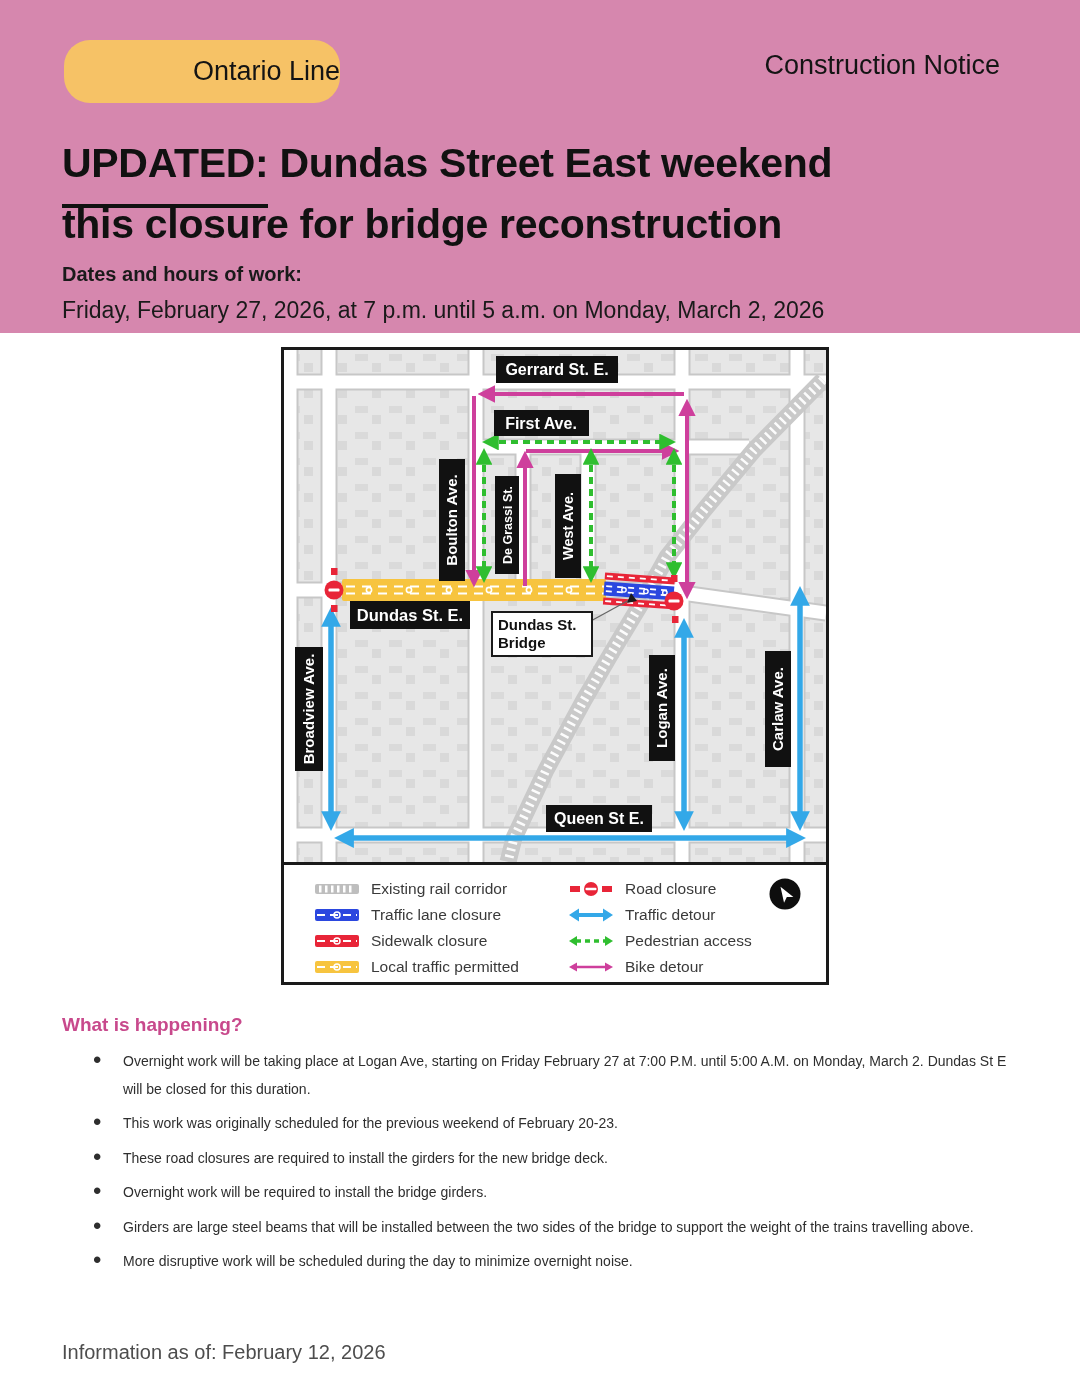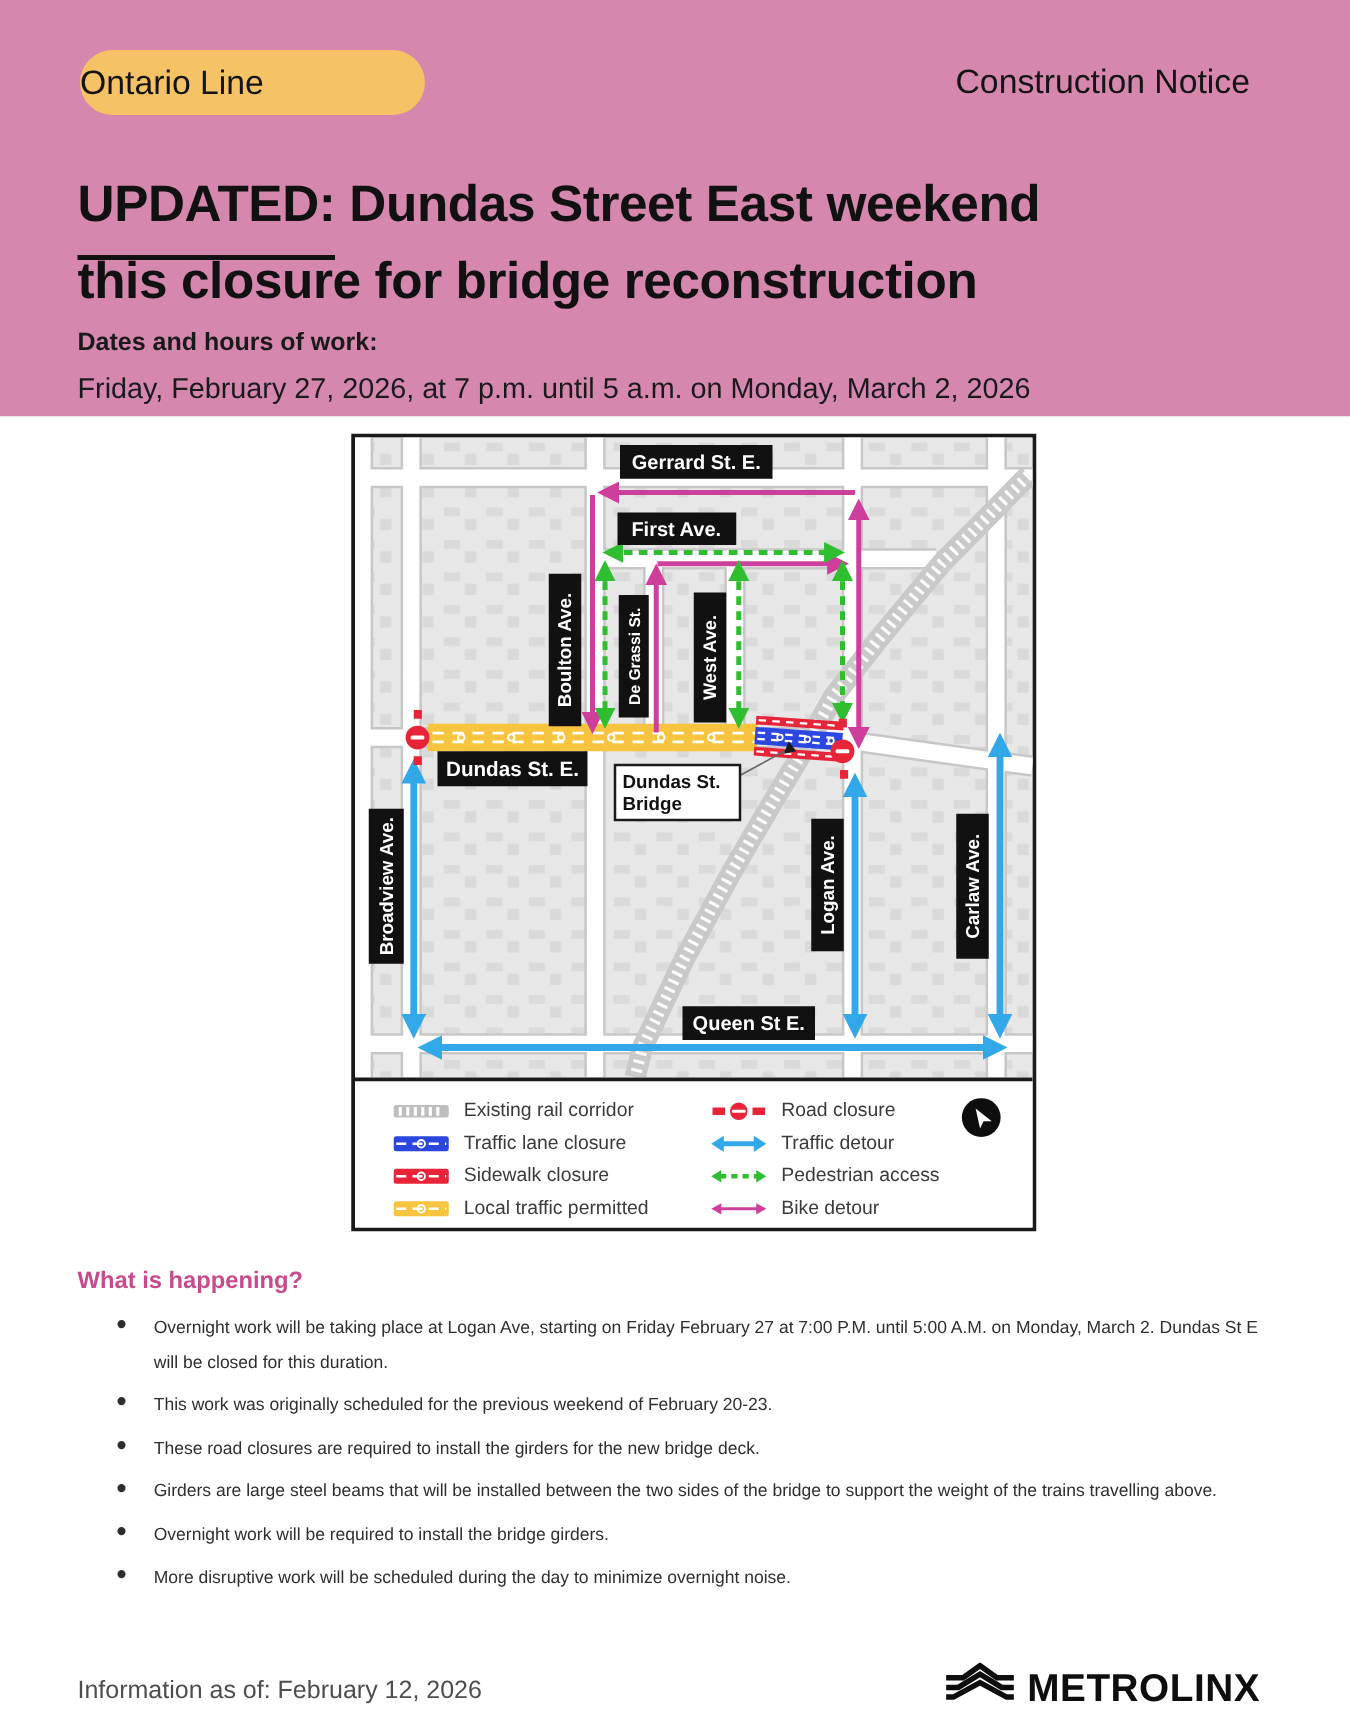--- a/index.html
+++ b/index.html
@@ -1,22 +1,22 @@
 <!DOCTYPE html>
 <html><head>
 <meta charset="utf-8">
 <style>
   html,body{margin:0;padding:0;background:#fff;}
   .page{position:relative;width:1080px;height:1384px;background:#ffffff;
         font-family:"Liberation Sans",sans-serif;color:#1a1a1a;overflow:hidden;}
 
   
   .pink-band{position:absolute;left:0;top:0;width:1080px;height:333px;background:#D687AE;}
-  .badge{position:absolute;left:64px;top:40px;width:276px;height:52px;border-radius:26px;
-         background:#F6C266;display:flex;align-items:center;justify-content:flex-start;
+  .badge{position:absolute;left:64px;top:40px;width:276px;height:63px;border-radius:26px;
+         background:#F6C266;display:flex;align-items:center;justify-content:flex-end;
          font-size:27px;font-weight:500;color:#141414;}
   .notice-type{position:absolute;right:80px;top:50px;font-size:27px;color:#141414;}
   .doc-title{position:absolute;left:62px;top:133px;width:950px;font-size:41px;font-weight:bold;
              line-height:61px;color:#111;letter-spacing:-0.3px;}
   .doc-title .u{border-bottom:4px solid #111;padding-bottom:18px;}
   .dates-label{position:absolute;left:62px;top:263px;font-size:20px;font-weight:bold;}
   .dates-value{position:absolute;left:62px;top:297px;font-size:23px;}
 
   
   .map-card{position:absolute;left:266px;top:347px;width:542px;border:3px solid #1a1a1a;background:#fff;margin-left:15px;}
@@ -332,30 +332,20 @@
         </svg>
       </span>
     </div>
   </div>
 
   <div class="what-heading">What is happening?</div>
   <ul class="bullets">
     <li>Overnight work will be taking place at Logan Ave, starting on Friday February 27 at 7:00 P.M. until 5:00 A.M. on Monday, March 2. Dundas St E will be closed for this duration.</li>
     <li>This work was originally scheduled for the previous weekend of February 20-23.</li>
     <li>These road closures are required to install the girders for the new bridge deck.</li>
+    <li>Overnight work will be required to install the bridge girders.</li>
     <li>Girders are large steel beams that will be installed between the two sides of the bridge to support the weight of the trains travelling above.</li>
-    <li>Overnight work will be required to install the bridge girders.</li>
     <li>More disruptive work will be scheduled during the day to minimize overnight noise.</li>
   </ul>
 
   <div class="info-asof">Information as of: February 12, 2026</div>
-  <div class="brand">
-    <span>
-      <svg width="58" height="36" viewBox="0 0 60 34" fill="none" stroke="#0e0e0e" stroke-width="4.5">
-        <path d="M2 11 H16 L30 1 L44 11 H58"></path>
-        <path d="M2 19 H12 L30 8 L48 19 H58"></path>
-        <path d="M2 27 H8 L30 15 L52 27 H58"></path>
-      </svg>
-    </span>
-    <span class="brand-text">METROLINX</span>
-  </div>
 
 </div>
 
 </body></html>

